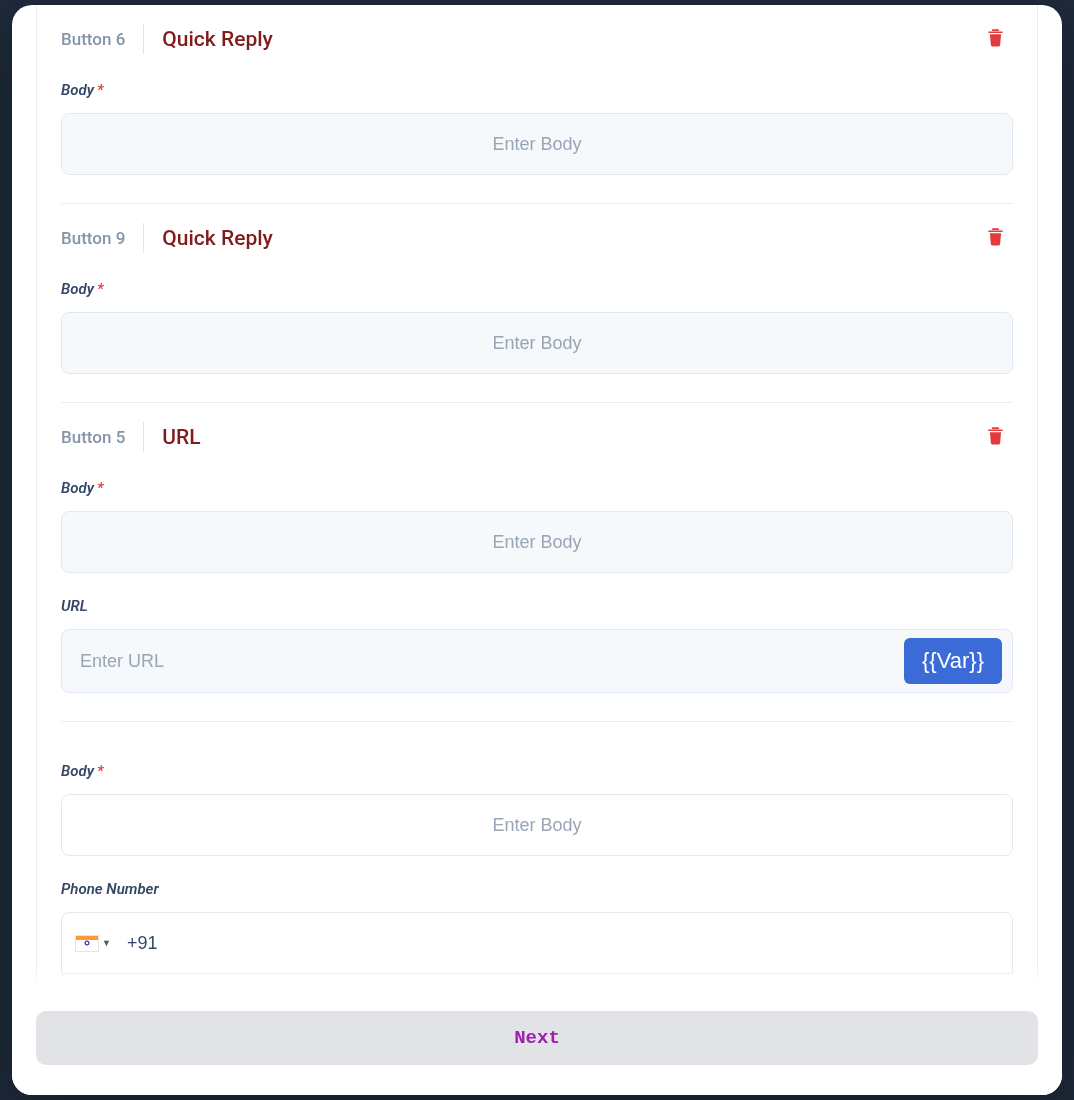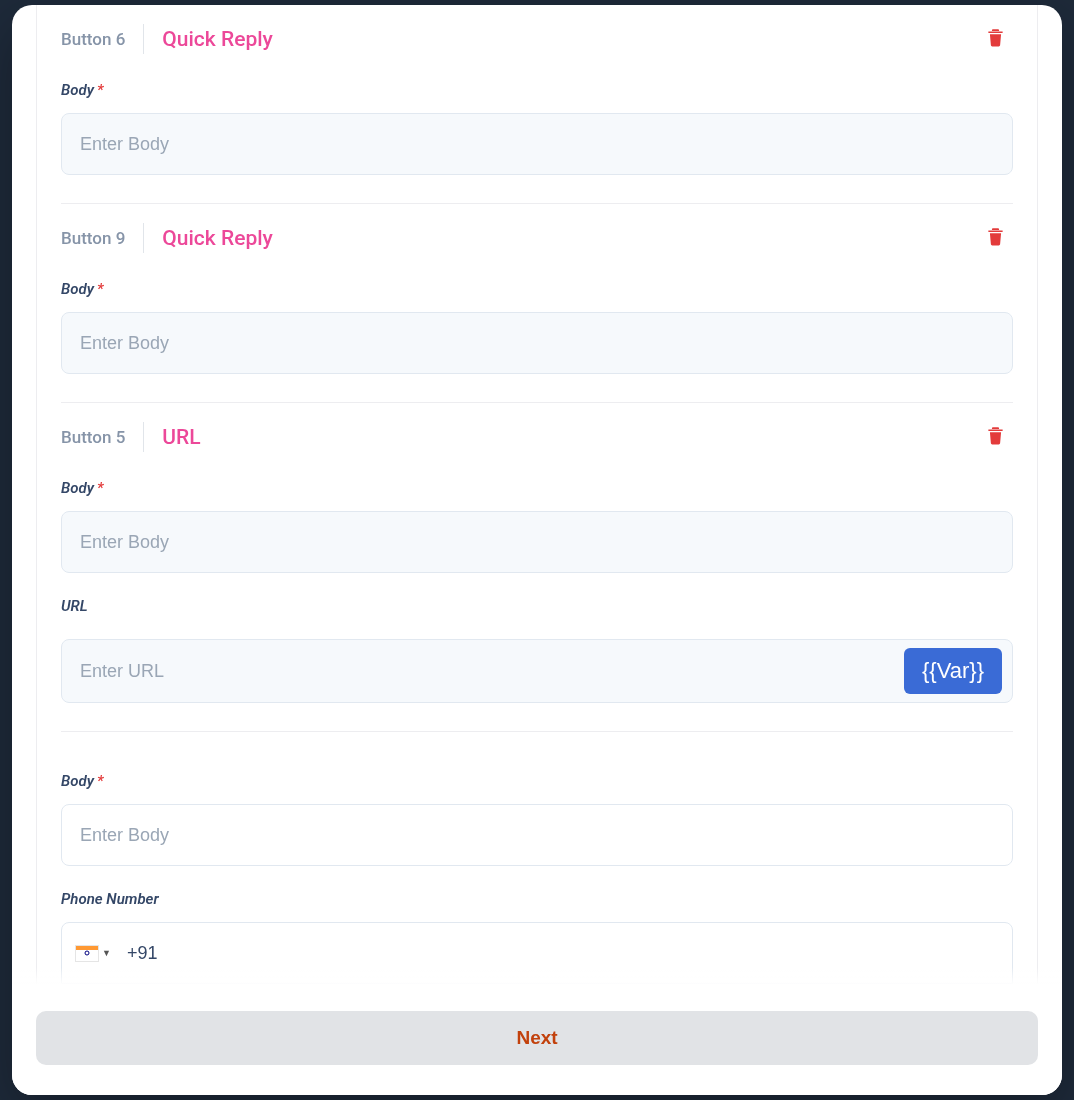--- a/index.html
+++ b/index.html
@@ -55,21 +55,21 @@
     color: #8694a8;
     font-size: 17px;
     font-weight: 500;
   }
   .section-header .divider {
     width: 1px;
     height: 30px;
     background: #e1e5ea;
   }
   .section-header .btn-type {
-    color: #ec4899;
+    color: #7f1d1d;
     font-size: 21px;
     font-weight: 500;
   }
   .section-header .spacer { flex: 1; }
   .trash-btn {
     display: inline-flex;
     align-items: center;
     justify-content: center;
     width: 36px; height: 36px;
     cursor: pointer;
@@ -100,29 +100,30 @@
     margin-top: 14px;
     width: 100%;
     height: 62px;
     background: #f6f9fc;
     border: 1px solid #e1e8f0;
     border-radius: 8px;
     padding: 16px 18px;
     font-size: 18px;
     color: #344767;
     outline: none;
+    text-align: center;
   }
   .text-input.light {
     background: #fff;
   }
   .text-input::placeholder {
     color: #9aa6b5;
   }
   .input-row {
-    margin-top: 24px;
+    margin-top: 14px;
     display: flex;
     align-items: stretch;
     gap: 0;
     background: #f6f9fc;
     border: 1px solid #e1e8f0;
     border-radius: 8px;
     height: 64px;
     padding-right: 10px;
   }
   .input-row .inner-input {
@@ -217,22 +218,23 @@
     cursor: pointer;
     border: none;
   }
   .footer-btn.draft {
     background: #f3f7fb;
     color: #2a58b9;
     border: 1px solid #dbe4f0;
   }
   .footer-btn.next {
     background: #e1e3e6;
-    color: #c2410c;
+    color: #a21caf;
     cursor: not-allowed;
+    font-family: Liberation Mono, monospace;
   }
   .bg-topbar {
     position:absolute;
     top:138px; left:0; right:0; height:66px;
     background:#0b2e66;
     z-index:-1;
   }
 </style>
 </head>
 <body>

